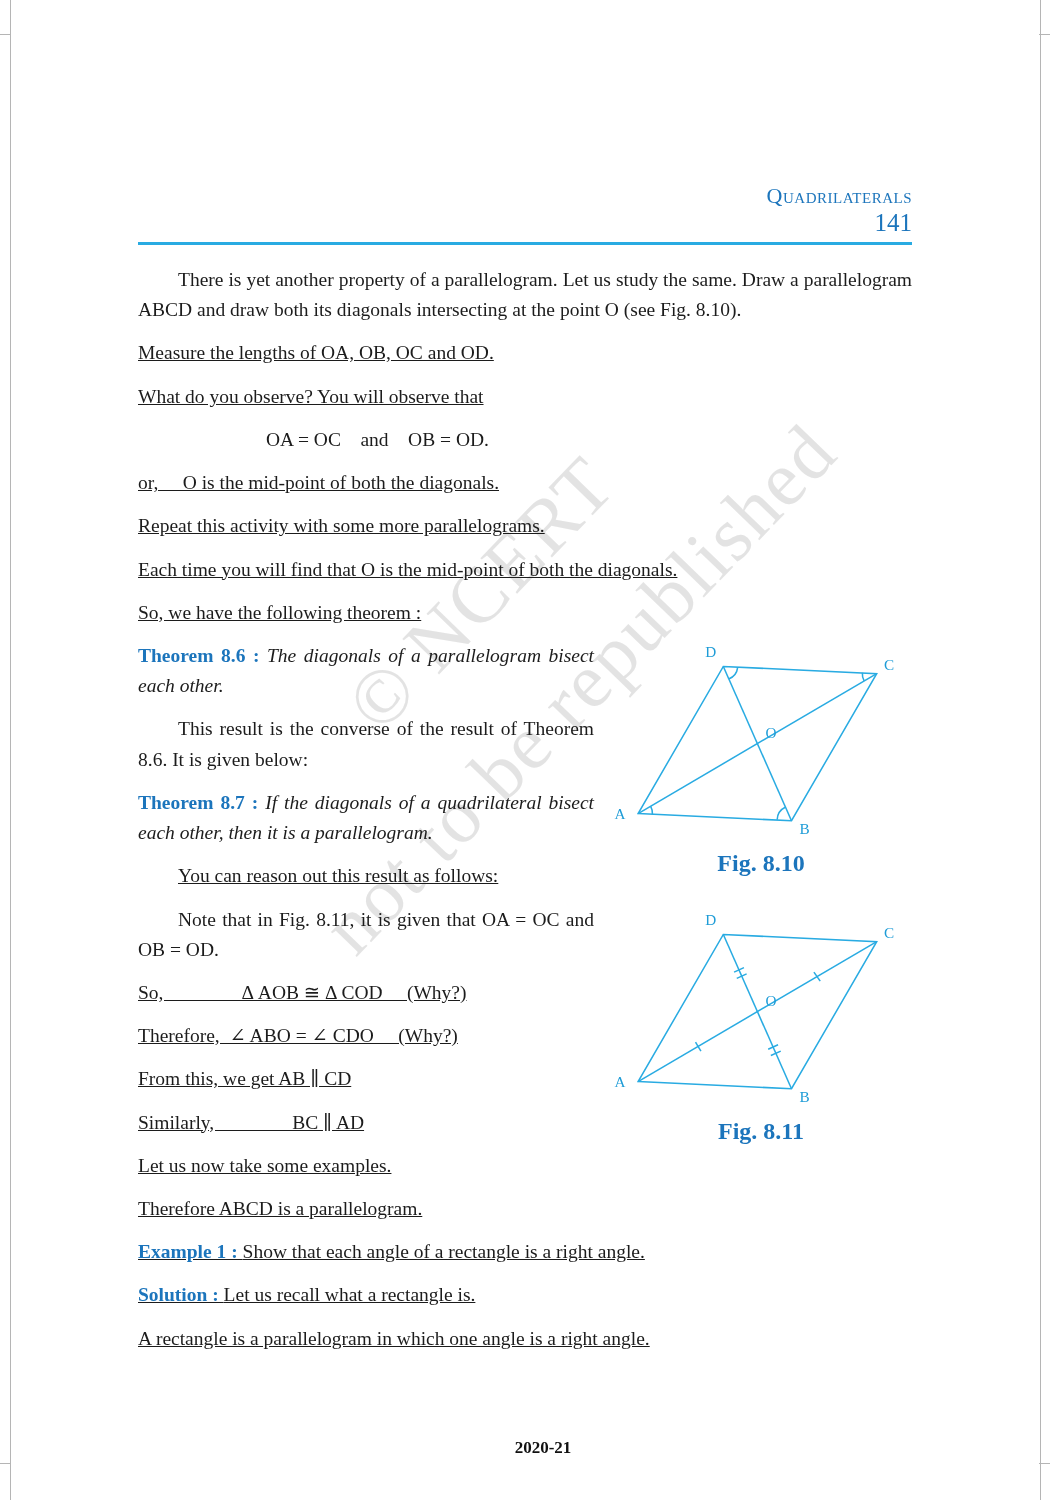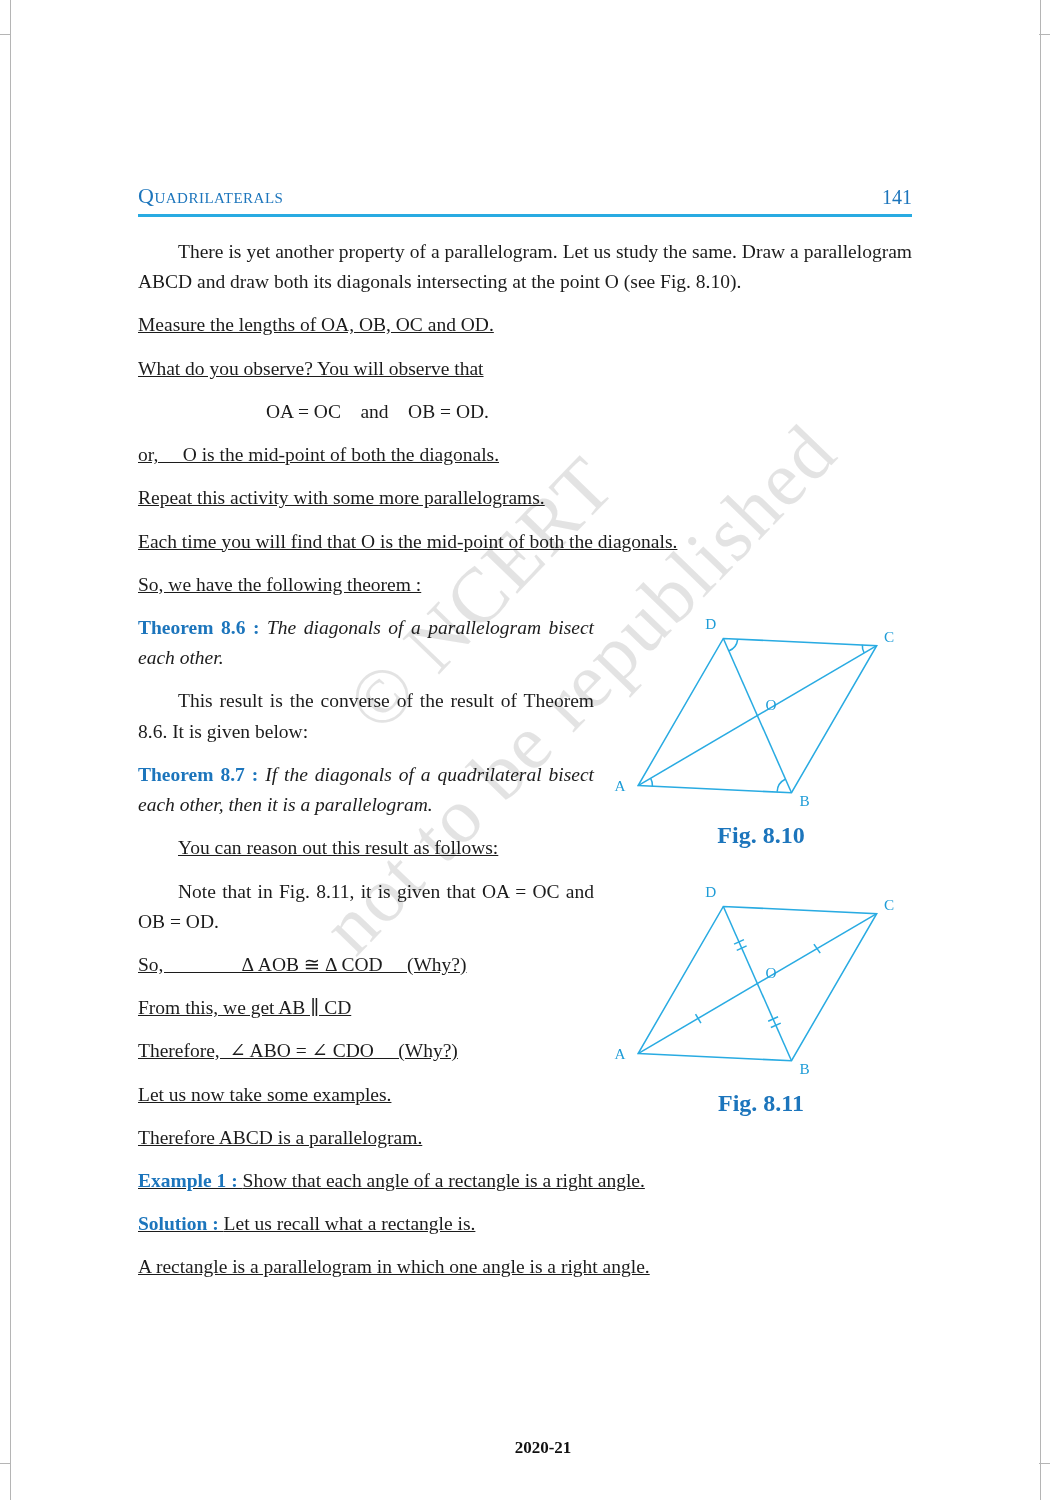--- a/index.html
+++ b/index.html
@@ -25,28 +25,28 @@
     pointer-events:none;z-index:0;
     white-space:nowrap;
   }
 
   .content{
     position:absolute;left:138px;right:138px;top:183px;z-index:1;
   }
   .header{
     display:flex;justify-content:space-between;align-items:flex-end;
     border-bottom:3px solid #29ABE2;
-    padding-bottom:5px;margin-bottom:20px;
+    padding-bottom:5px;margin-bottom:20px;flex-direction:column;
   }
   .header .title{
     font-variant:small-caps;
     font-size:22px;letter-spacing:.5px;
     color:#1C75BC;
   }
-  .header .pagenum{font-size:20px;color:#1C75BC;}
+  .header .pagenum{font-size:25px;color:#1C75BC;}
 
   p{margin:0 0 13px;font-size:19.5px;line-height:1.55;text-align:justify;}
   p.noj{text-align:left;text-decoration:underline;}
   .indent{text-indent:40px;}
   .pre{white-space:pre-wrap;}
   .eq{padding-left:128px;white-space:pre-wrap;text-align:left;}
 
   .t-label{color:#1C75BC;font-weight:bold;}
   .t-text{font-style:italic;}
   .b-label{color:#1C75BC;font-weight:bold;}
@@ -151,22 +151,23 @@
     <p><span class="t-label">Theorem 8.6 : </span><span class="t-text">The diagonals of a parallelogram bisect each other.</span></p>
 
     <p class="indent">This result is the converse of the result of Theorem 8.6. It is given below:</p>
 
     <p><span class="t-label">Theorem 8.7 : </span><span class="t-text">If the diagonals of a quadrilateral bisect each other, then it is a parallelogram.</span></p>
 
     <p class="indent noj">You can reason out this result as follows:</p>
     <p class="indent">Note that in Fig. 8.11, it is given that OA = OC and OB = OD.</p>
 
     <p class="noj pre">So,                Δ AOB ≅ Δ COD     (Why?)</p>
+    <p class="noj pre">Therefore,  ∠ ABO = ∠ CDO     (Why?)</p>
     <p class="noj pre">From this, we get AB ∥ CD</p>
-    <p class="noj pre">Therefore,  ∠ ABO = ∠ CDO     (Why?)</p>
+    <p class="noj pre">Similarly,                BC ∥ AD</p>
     <p class="noj">Let us now take some examples.</p>
     <p class="noj">Therefore ABCD is a parallelogram.</p>
 
     <p class="noj"><span class="b-label">Example 1 : </span><span>Show that each angle of a rectangle is a right angle.</span></p>
 
     <p class="noj"><span class="b-label">Solution : </span><span>Let us recall what a rectangle is.</span></p>
 
     <p class="noj">A rectangle is a parallelogram in which one angle is a right angle.</p>
 
   </div>

